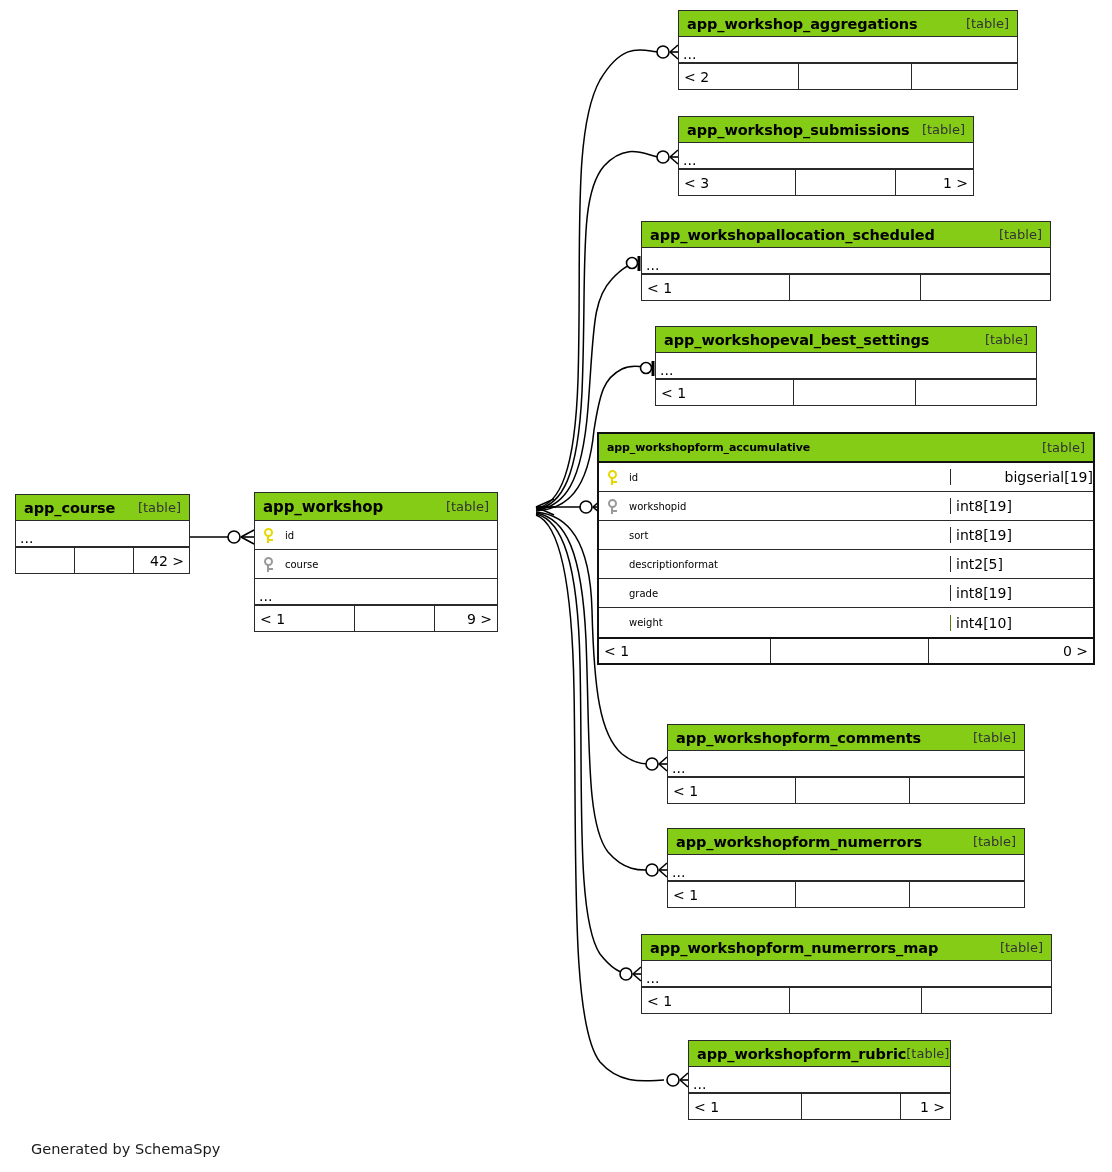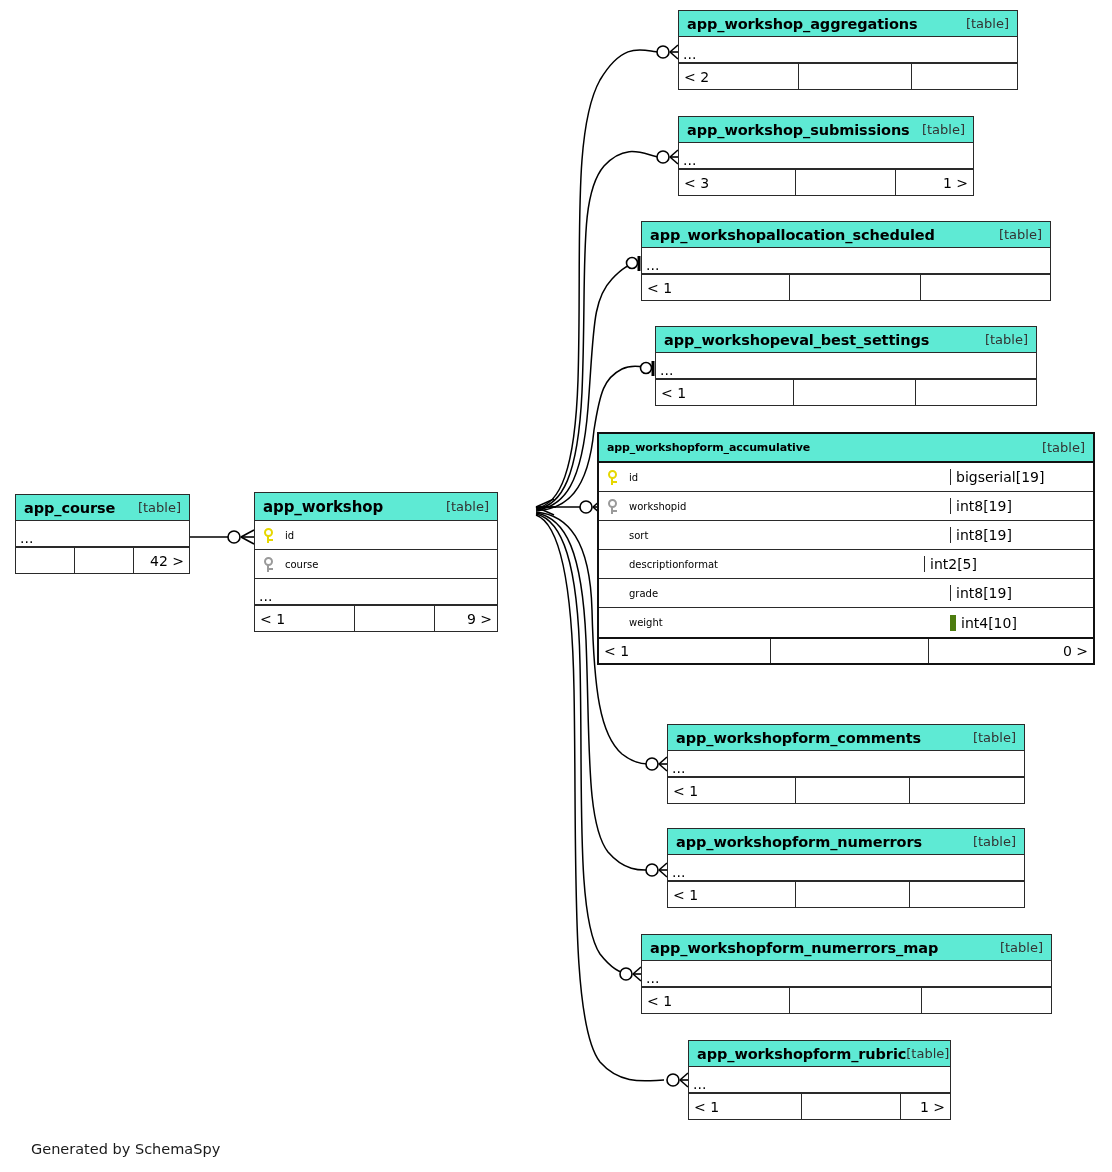--- a/index.html
+++ b/index.html
@@ -9,21 +9,21 @@
 
   #canvas{position:absolute;left:0;top:0;width:1112px;height:1172px;overflow:hidden;}
 
   #edges{position:absolute;left:0;top:0;width:1112px;height:1172px;pointer-events:none;}
 
   
   .tbl{position:absolute;background:#ffffff;border:1px solid #2a2a2a;
        box-sizing:border-box;}
   .tbl.major{border:2px solid #111111;}
 
-  .tbl .hdr{background:#5eead4;border-bottom:1px solid #2a2a2a;
+  .tbl .hdr{background:#84cc16;border-bottom:1px solid #2a2a2a;
             box-sizing:border-box;display:flex;align-items:center;
             padding:0 8px;height:26px;}
   .tbl.major .hdr{border-bottom:2px solid #111111;}
   .hdr .tname{font-weight:bold;font-size:14.5px;color:#000;white-space:nowrap;
               letter-spacing:-0.1px;}
   .hdr .ttag{margin-left:auto;font-size:13px;color:#333;white-space:nowrap;}
 
   .row{box-sizing:border-box;height:29px;display:flex;align-items:center;
        border-bottom:1px solid #2a2a2a;background:#fff;}
   .row:last-child{border-bottom:none;}
@@ -227,21 +227,21 @@
 
     <div class="row">
       <span class="keycell">
         <span class="key pk">
             <span class="bow"></span>
             <span class="shaft"></span>
             <span class="tooth"></span>
           </span>
       </span>
       <span class="cname">id</span>
-      <span class="ctype" style="width:143px;margin-left:auto;border-left:1px solid #2a2a2a;">bigserial[19]</span>
+      <span class="ctype" style="width:143px;margin-left:auto;border-left:1px solid #2a2a2a;text-align:right;">bigserial[19]</span>
     </div>
 
     <div class="row">
       <span class="keycell">
         <span class="key fk">
             <span class="bow"></span>
             <span class="shaft"></span>
             <span class="tooth"></span>
           </span>
       </span>
@@ -252,33 +252,33 @@
     <div class="row">
       <span class="keycell"></span>
       <span class="cname">sort</span>
       <span class="ctype" style="width:143px;margin-left:auto;border-left:1px solid #2a2a2a;">int8[19]</span>
     </div>
 
 
     <div class="row">
       <span class="keycell"></span>
       <span class="cname">descriptionformat</span>
-      <span class="ctype" style="width:169px;margin-left:auto;border-left:1px solid #2a2a2a;">int2[5]</span>
+      <span class="ctype" style="width:143px;margin-left:auto;border-left:1px solid #2a2a2a;">int2[5]</span>
     </div>
 
     <div class="row">
       <span class="keycell"></span>
       <span class="cname">grade</span>
       <span class="ctype" style="width:143px;margin-left:auto;border-left:1px solid #2a2a2a;">int8[19]</span>
     </div>
 
     <div class="row" style="border-bottom:none">
       <span class="keycell"></span>
       <span class="cname">weight</span>
-      <span class="ctype" style="width:143px;margin-left:auto;border-left:6px solid #4d7c0f;">int4[10]</span>
+      <span class="ctype" style="width:143px;margin-left:auto;border-left:1px solid #4d7c0f;">int4[10]</span>
     </div>
 
     <div class="foot">
       <div class="fc l" style="width:172px">&lt; 1</div>
       <div class="fc" style="width:158px"></div>
       <div class="fc r" style="flex:1">0 &gt;</div>
     </div>
   </div>
 
   <div class="tbl" style="left:667px;top:724px;width:358px;">

